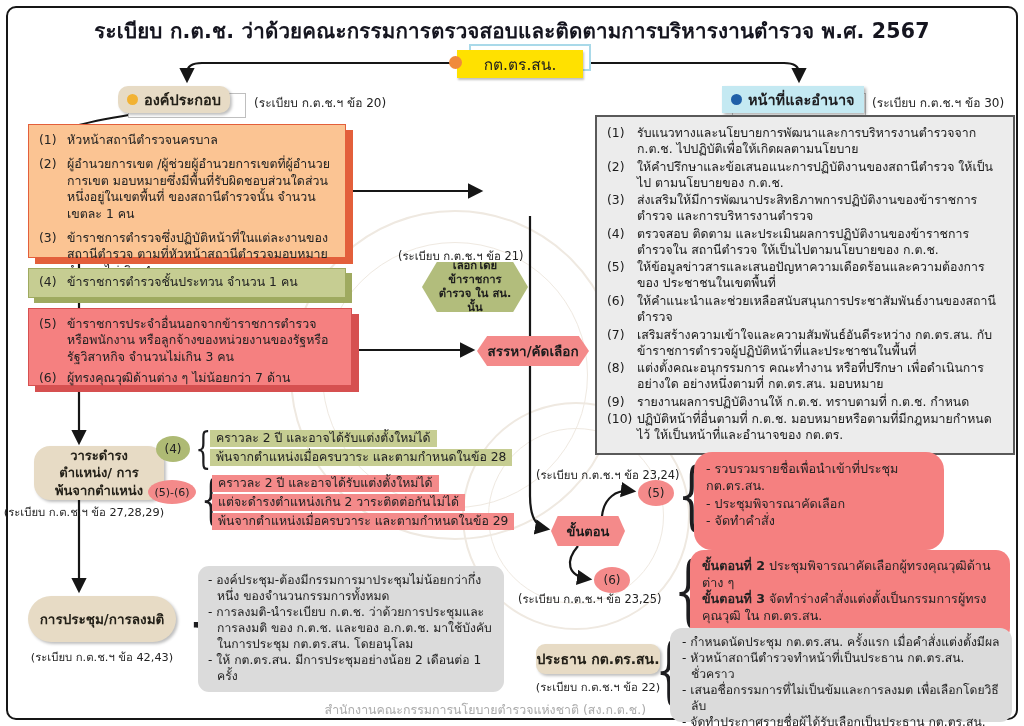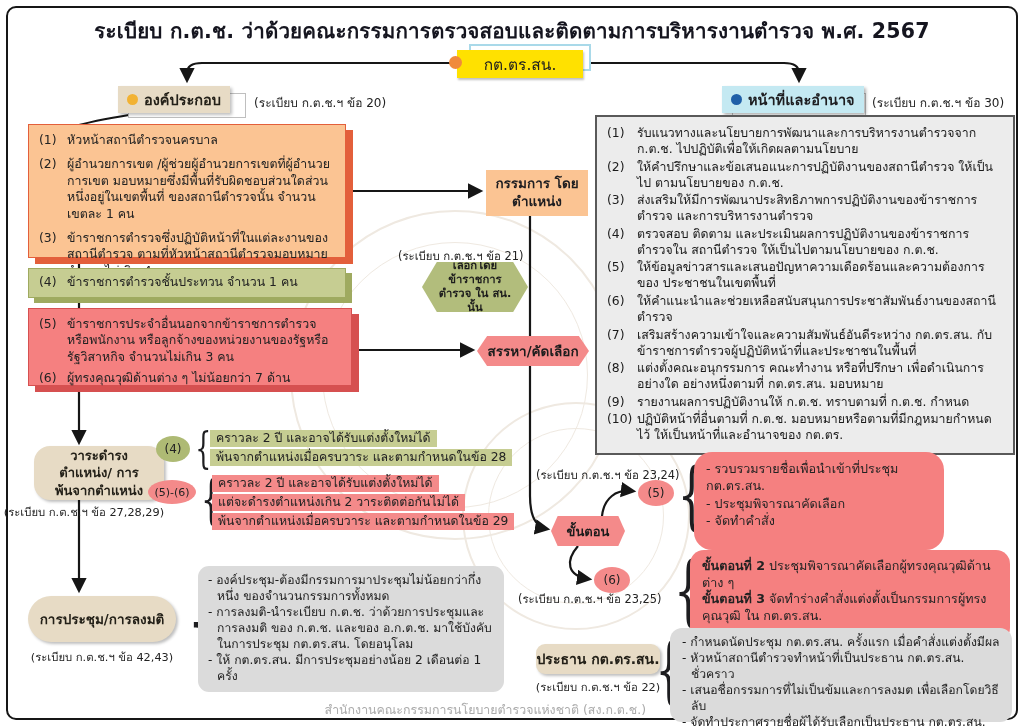--- a/index.html
+++ b/index.html
@@ -44,21 +44,21 @@
   
   .byposition{left:486px;top:170px;width:102px;height:46px;background:var(--orange-light);display:flex;align-items:center;justify-content:center;text-align:center;font-weight:bold;font-size:13.5px;line-height:1.3;}
   .hex{display:flex;align-items:center;justify-content:center;text-align:center;font-weight:bold;color:#1c1c1c;}
   .hex-green{background:var(--green-hex);clip-path:polygon(14% 0,86% 0,100% 50%,86% 100%,14% 100%,0 50%);font-size:11.3px;line-height:1.25;padding:2px 12px;}
   .hex-pink{background:var(--pink-hex);clip-path:polygon(9% 0,91% 0,100% 50%,91% 100%,9% 100%,0 50%);}
   
   .duties{left:595px;top:115px;width:420px;height:340px;background:var(--graybox);border:2px solid #595959;padding:8px 10px;font-size:12.35px;line-height:1.3;color:#1b1b1b;}
   .duties .irow{margin-bottom:1.5px;}
   .duties .irow .num{flex:0 0 30px;}
   
-  .beige{background:var(--beige);display:flex;align-items:center;justify-content:center;text-align:center;font-weight:bold;color:#232018;box-shadow:2px 2px 3px rgba(0,0,0,.25);}
+  .beige{background:var(--beige);display:flex;align-items:center;justify-content:center;text-align:center;font-weight:bold;color:#232018;box-shadow:2px 2px 3px rgba(0,0,0,.25);border-radius:10px;}
   
   .badge{display:flex;align-items:center;justify-content:center;border-radius:50%/50%;font-size:12px;color:#222;}
   
   .hl{display:table;padding:0 6px;margin-bottom:2px;font-size:12.3px;line-height:1.38;color:#222;}
   .hl-g{background:var(--green);}
   .hl-p{background:var(--pink-hex);}
   
   .grayround{background:var(--grayround);border-radius:11px;padding:7px 10px;font-size:12.2px;line-height:1.31;color:#1b1b1b;}
   .hang{padding-left:9px;text-indent:-9px;}
   
@@ -146,21 +146,20 @@
     <div class="irow mb5">
       <span class="num">(5)</span>
       <span class="txt">ข้าราชการประจำอื่นนอกจากข้าราชการตำรวจ หรือพนักงาน หรือลูกจ้างของหน่วยงานของรัฐหรือรัฐวิสาหกิจ จำนวนไม่เกิน 3 คน</span>
     </div>
     <div class="irow">
       <span class="num">(6)</span>
       <span class="txt">ผู้ทรงคุณวุฒิด้านต่าง ๆ ไม่น้อยกว่า 7 ด้าน</span>
     </div>
   </div>
 
-  <div class="abs byposition node">กรรมการ โดยตำแหน่ง</div>
   <div class="abs ref node" style="left:398px;top:247px;">(ระเบียบ ก.ต.ช.ฯ ข้อ 21)</div>
   <div class="abs hex hex-green node" style="left:422px;top:262px;width:106px;height:50px;">เลือกโดย ข้าราชการตำรวจ ใน สน. นั้น</div>
   <div class="abs hex hex-pink node" style="left:477px;top:336px;width:112px;height:30px;font-size:13.5px;">สรรหา/คัดเลือก</div>
   <div class="abs hex hex-pink node" style="left:551px;top:516px;width:74px;height:30px;font-size:13px;">ขั้นตอน</div>
 
   <div class="abs duties node">
     <div class="irow">
         <span class="num">(1)</span>
         <span class="txt">รับแนวทางและนโยบายการพัฒนาและการบริหารงานตำรวจจาก ก.ต.ช. ไปปฏิบัติเพื่อให้เกิดผลตามนโยบาย</span>
       </div>

